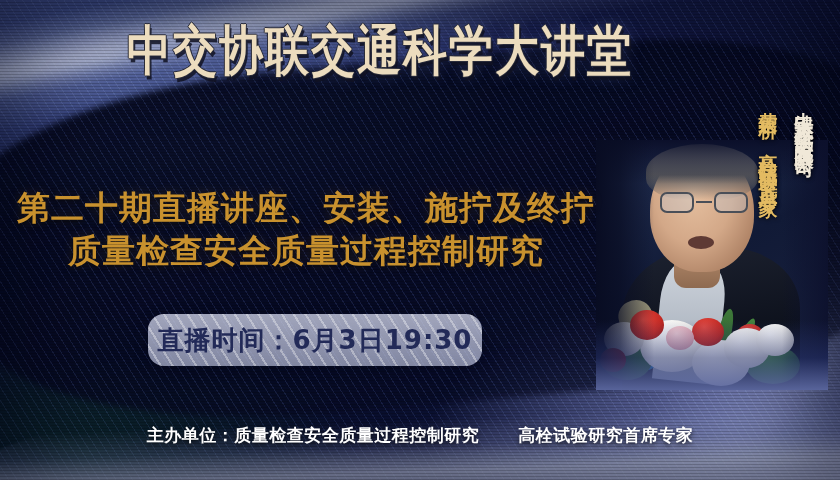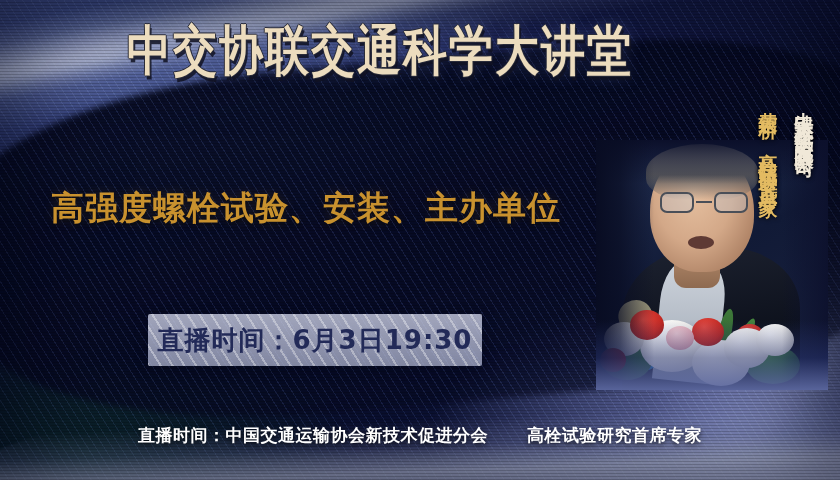--- a/index.html
+++ b/index.html
@@ -203,21 +203,21 @@
   }
   .hl-line{
     font-size:33px;font-weight:bold;letter-spacing:1px;color:#c8912e;
     line-height:43px;white-space:nowrap;
     text-shadow:0 2px 4px rgba(0,0,0,.6), 0 0 12px rgba(200,145,46,.18);
   }
 
   
   .time-badge{
     position:absolute;left:148px;top:314px;width:334px;height:52px;
-    border-radius:2px;overflow:hidden;
+    border-radius:16px;overflow:hidden;
     background:linear-gradient(180deg,rgba(200,204,226,.80),rgba(172,178,206,.74));
     display:flex;align-items:center;justify-content:center;
     box-shadow:0 3px 12px rgba(4,6,24,.55);
   }
   .time-badge::after{
     content:"";position:absolute;inset:0;
     background-image:repeating-linear-gradient(58deg,rgba(255,255,255,.34) 0px,rgba(255,255,255,.34) 2px,rgba(0,0,0,0) 2px,rgba(0,0,0,0) 10px);
   }
   .time-text{
     position:relative;z-index:2;color:#222a58;font-size:26px;font-weight:bold;letter-spacing:1px;
@@ -303,29 +303,30 @@
       <div class="photo-fade-l"></div>
       <div class="photo-fade-r"></div>
       <div class="photo-fade-b"></div>
     </div>
   </div>
 
   <div class="main-title">中交协联交通科学大讲堂</div>
 
 
   <div class="headline">
-    <div class="hl-line">高强度螺栓试验、安装、主办单位</div>
+    <div class="hl-line">第二十期直播讲座、安装、施拧及终拧</div>
+    <div class="hl-line">质量检查安全质量过程控制研究</div>
   </div>
 
   <div class="time-badge">
     <span class="time-text">直播时间：6月3日19:30</span>
   </div>
 
   <div class="vcol vcol-name">黄绍桥  高栓试验研究首席专家</div>
   <div class="vcol vcol-org">中铁大桥科学研究院有限公司</div>
 
   <div class="footer">
-    <span>直播时间：中国交通运输协会新技术促进分会</span>
+    <span>主办单位：质量检查安全质量过程控制研究</span>
     <span class="gap"></span>
     <span>高栓试验研究首席专家</span>
   </div>
 
 </div>
 
 </body></html>

